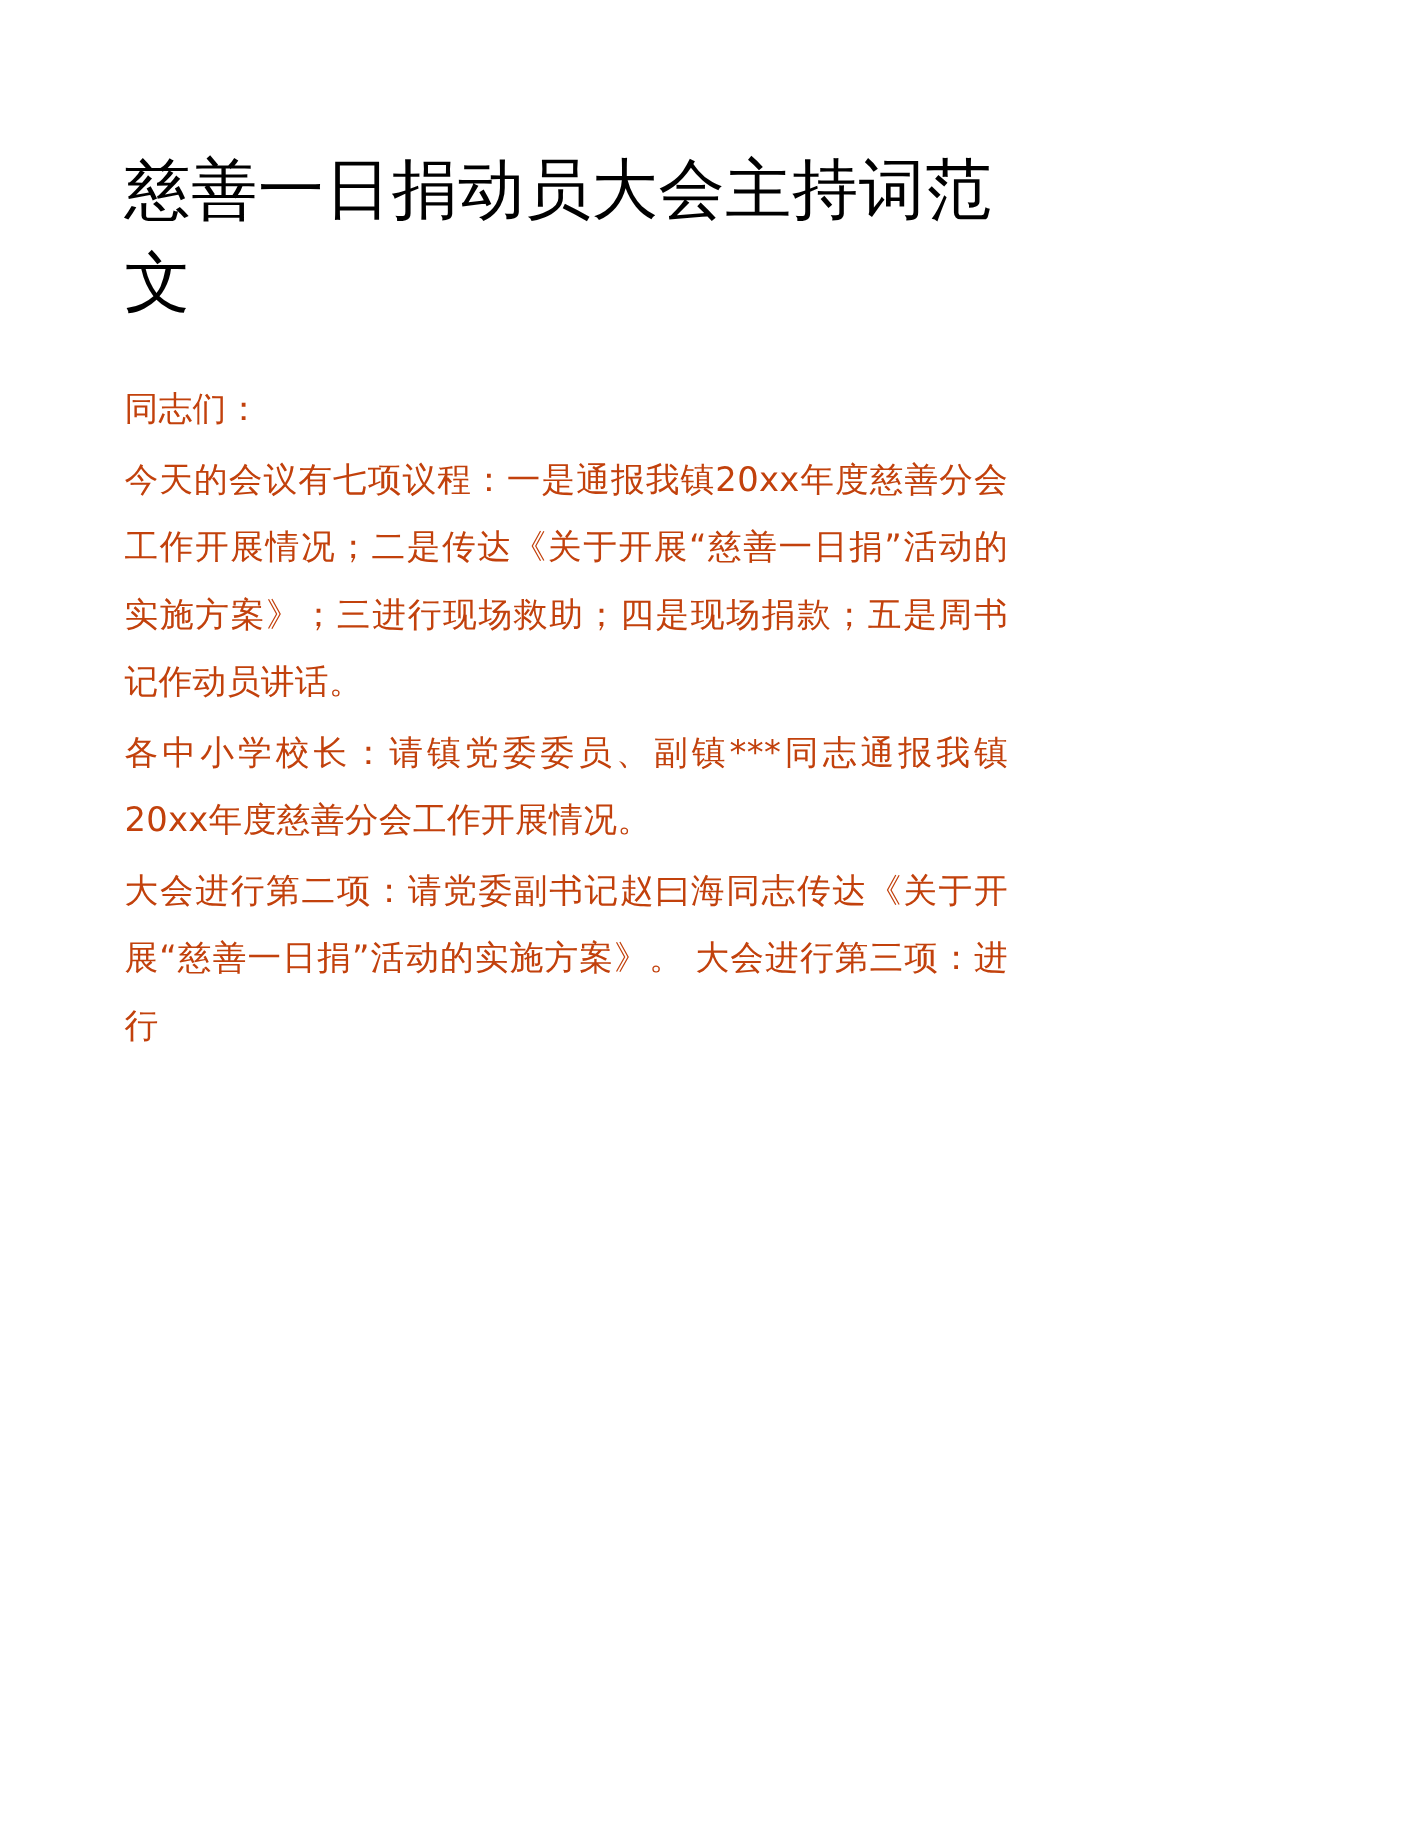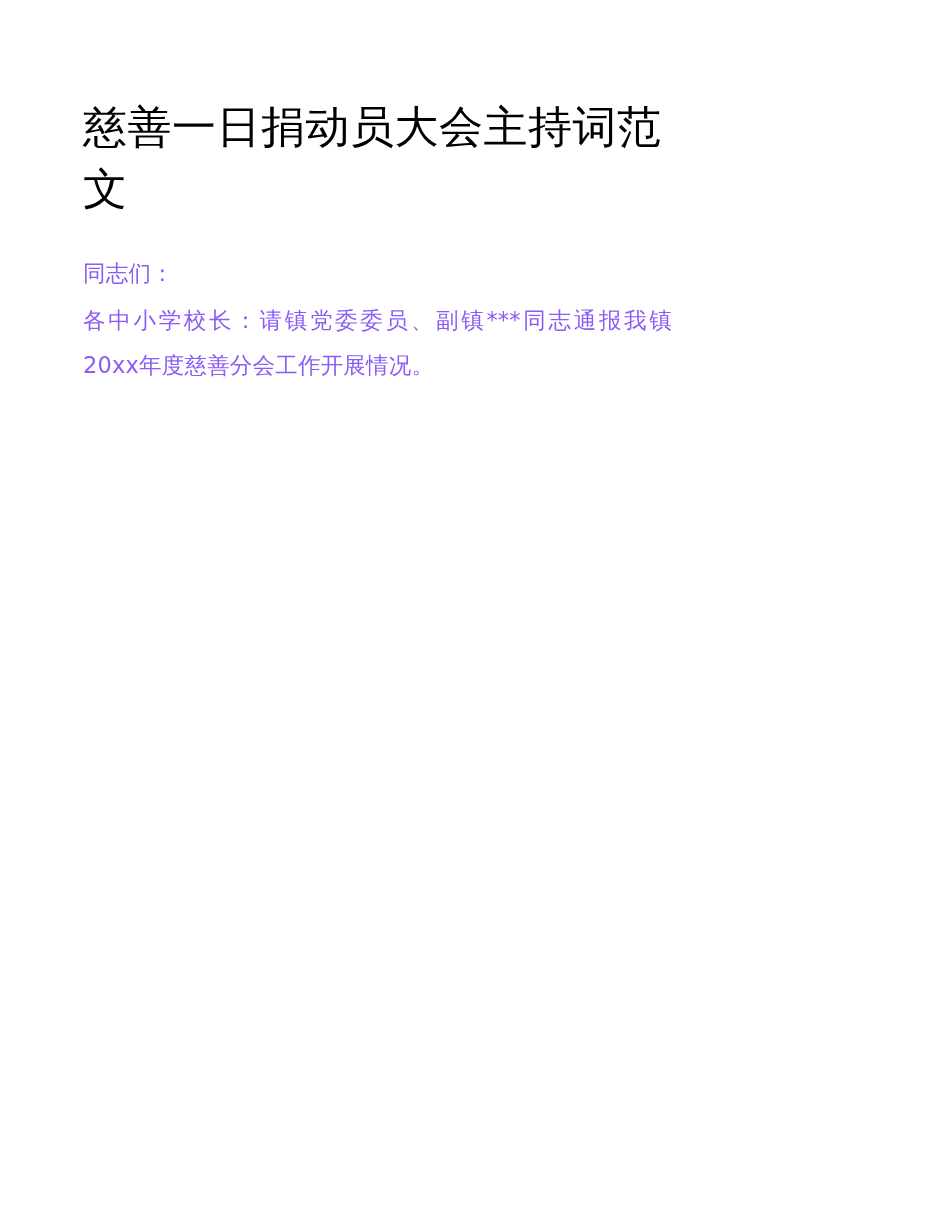--- a/index.html
+++ b/index.html
@@ -29,23 +29,25 @@
     margin: 0 0 30px 0;
     color: #000000;
   }
   .para {
     font-size: 22.5px;
     line-height: 2.0;
     margin: 0 0 2px 0;
     text-align: justify;
     text-justify: inter-ideograph;
     letter-spacing: 0.2px;
-    color: #8b5cf6;
+    color: #c2410c;
   }
 </style>
 </head>
 <body>
 
 <div class="page">
   <h1 class="doc-title">慈善一日捐动员大会主持词范文</h1>
   <p class="para">同志们：</p>
+  <p class="para">今天的会议有七项议程：一是通报我镇20xx年度慈善分会工作开展情况；二是传达《关于开展“慈善一日捐”活动的实施方案》；三进行现场救助；四是现场捐款；五是周书记作动员讲话。</p>
   <p class="para">各中小学校长：请镇党委委员、副镇***同志通报我镇20xx年度慈善分会工作开展情况。</p>
+  <p class="para">大会进行第二项：请党委副书记赵曰海同志传达《关于开展“慈善一日捐”活动的实施方案》。 大会进行第三项：进行</p>
 </div>
 
 </body></html>

